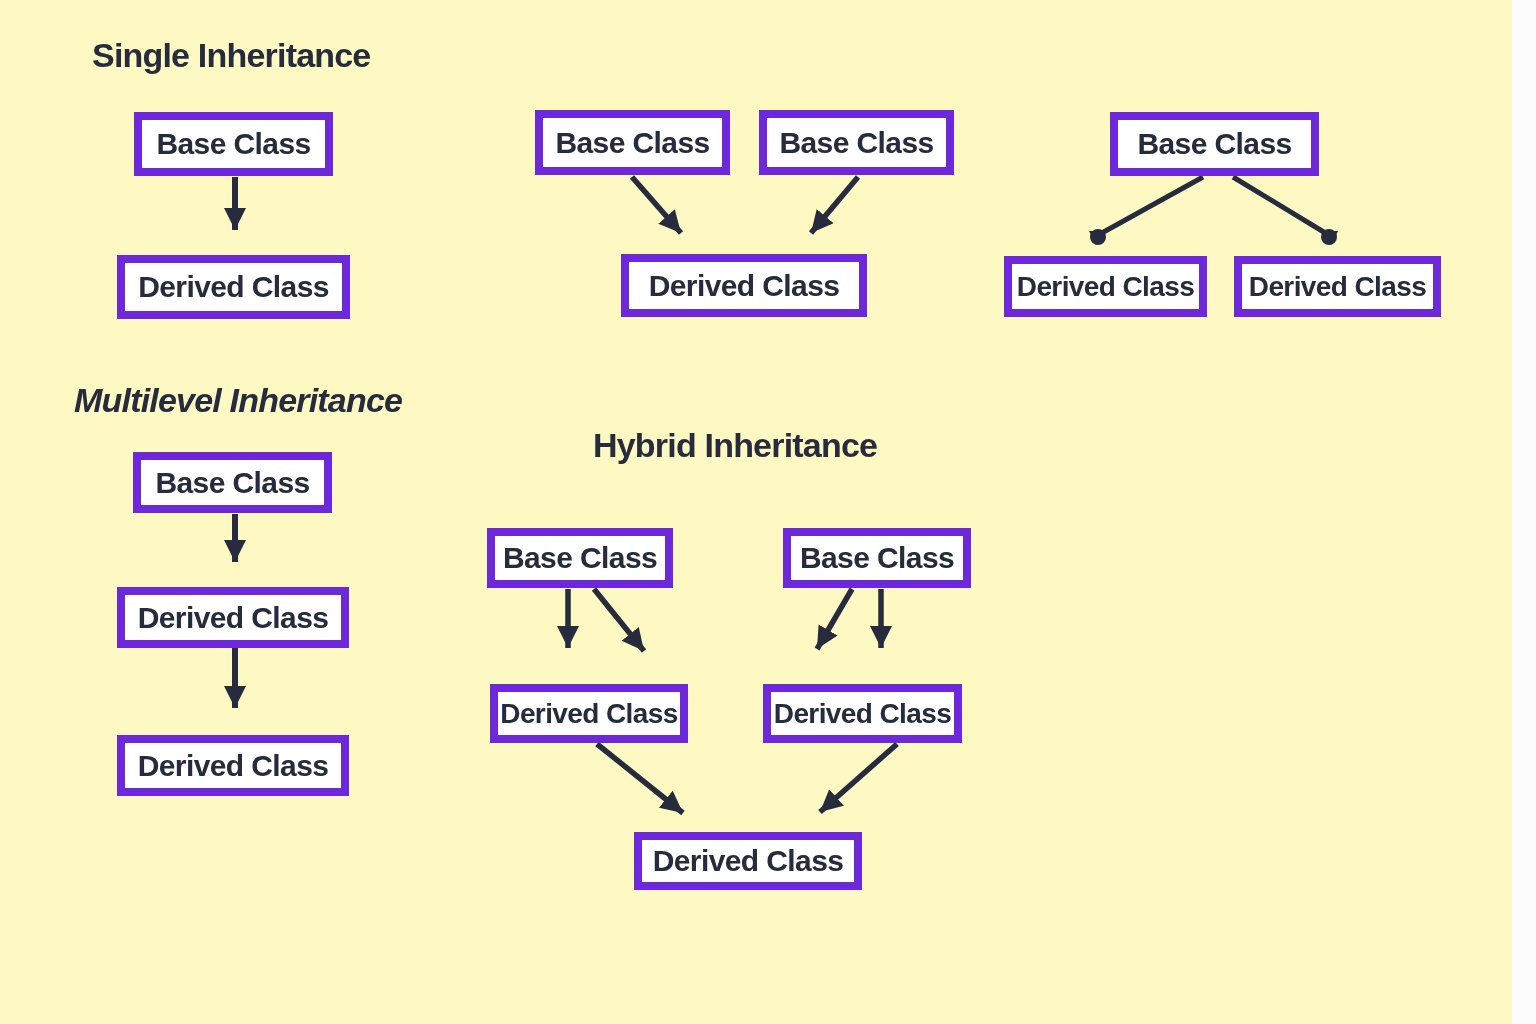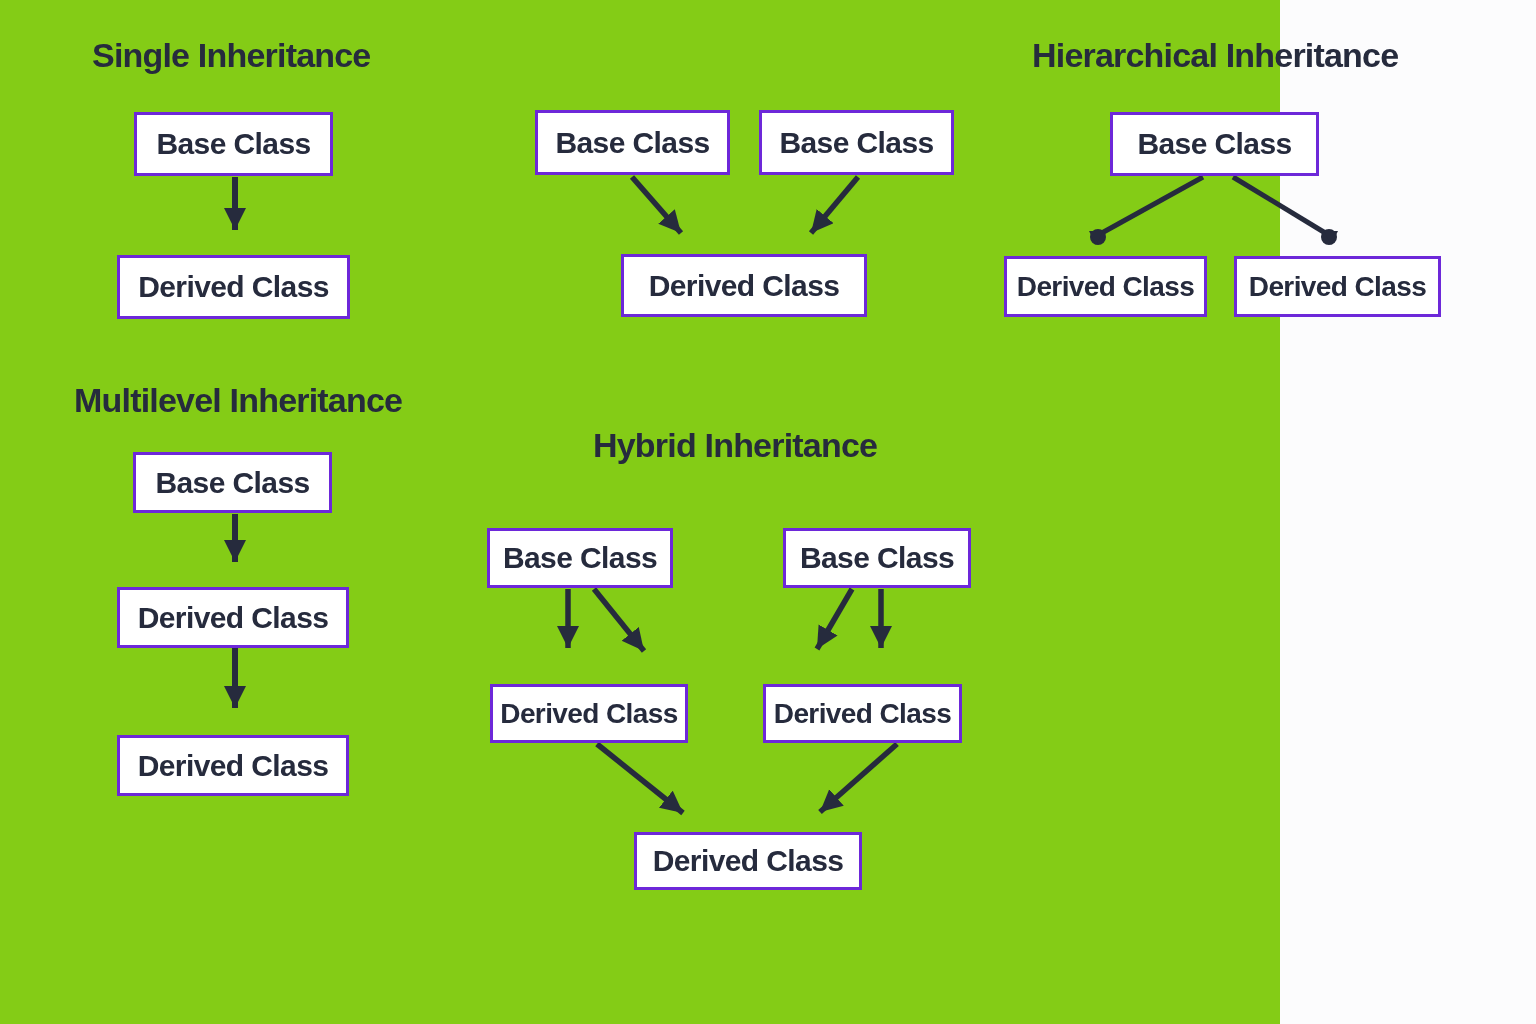--- a/index.html
+++ b/index.html
@@ -3,35 +3,35 @@
 <meta charset="utf-8">
 <style>
   html,body{margin:0;padding:0;}
   body{
     width:1536px;height:1024px;
     background:#fcfcfd;
     font-family:"Liberation Sans", sans-serif;
     overflow:hidden;
   }
   .canvas{
-    position:relative;width:1280px;height:1024px;
-    background:#84cc16;
+    position:relative;width:1512px;height:1024px;
+    background:#fef9c3;
   }
   .section-title{
     position:absolute;
     font-size:34px;
     font-weight:bold;
     letter-spacing:-0.8px;
     color:#262b3d;
     white-space:nowrap;
   }
   .node{
     position:absolute;
     background:#ffffff;
-    border:3px solid #6d28d9;
+    border:8px solid #6d28d9;
     box-sizing:border-box;
     display:flex;
     align-items:center;
     justify-content:center;
     font-size:30px;
     font-weight:bold;
     letter-spacing:-0.6px;
     color:#262b3d;
     white-space:nowrap;
   }
@@ -80,26 +80,25 @@
   </svg>
 
   <div class="section-title" style="left:92px;top:36px;">Single Inheritance</div>
   <div class="node" style="left:134px;top:112px;width:199px;height:64px;">Base Class</div>
   <div class="node" style="left:117px;top:255px;width:233px;height:64px;">Derived Class</div>
 
   <div class="node" style="left:535px;top:110px;width:195px;height:65px;">Base Class</div>
   <div class="node" style="left:759px;top:110px;width:195px;height:65px;">Base Class</div>
   <div class="node" style="left:621px;top:254px;width:246px;height:63px;">Derived Class</div>
 
-  <div class="section-title" style="left:1032px;top:36px;">Hierarchical Inheritance</div>
   <div class="node" style="left:1110px;top:112px;width:209px;height:64px;">Base Class</div>
   <div class="node" style="left:1004px;top:256px;width:203px;height:61px;font-size:28px;">Derived Class</div>
   <div class="node" style="left:1234px;top:256px;width:207px;height:61px;font-size:28px;">Derived Class</div>
 
-  <div class="section-title" style="left:74px;top:381px;">Multilevel Inheritance</div>
+  <div class="section-title" style="left:74px;top:381px;font-style:italic;">Multilevel Inheritance</div>
   <div class="node" style="left:133px;top:452px;width:199px;height:61px;">Base Class</div>
   <div class="node" style="left:117px;top:587px;width:232px;height:61px;">Derived Class</div>
   <div class="node" style="left:117px;top:735px;width:232px;height:61px;">Derived Class</div>
 
   <div class="section-title" style="left:593px;top:426px;">Hybrid Inheritance</div>
   <div class="node" style="left:487px;top:528px;width:186px;height:60px;">Base Class</div>
   <div class="node" style="left:783px;top:528px;width:188px;height:60px;">Base Class</div>
   <div class="node" style="left:490px;top:684px;width:198px;height:59px;font-size:28px;">Derived Class</div>
   <div class="node" style="left:763px;top:684px;width:199px;height:59px;font-size:28px;">Derived Class</div>
   <div class="node" style="left:634px;top:832px;width:228px;height:58px;">Derived Class</div>

